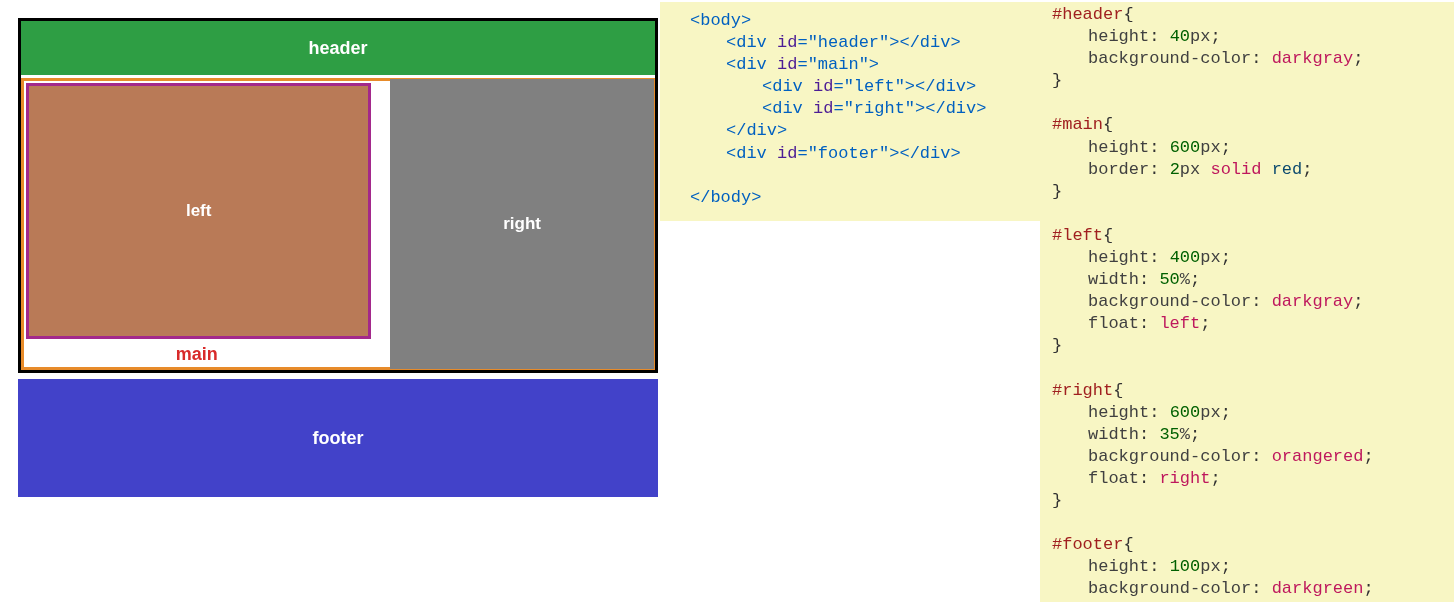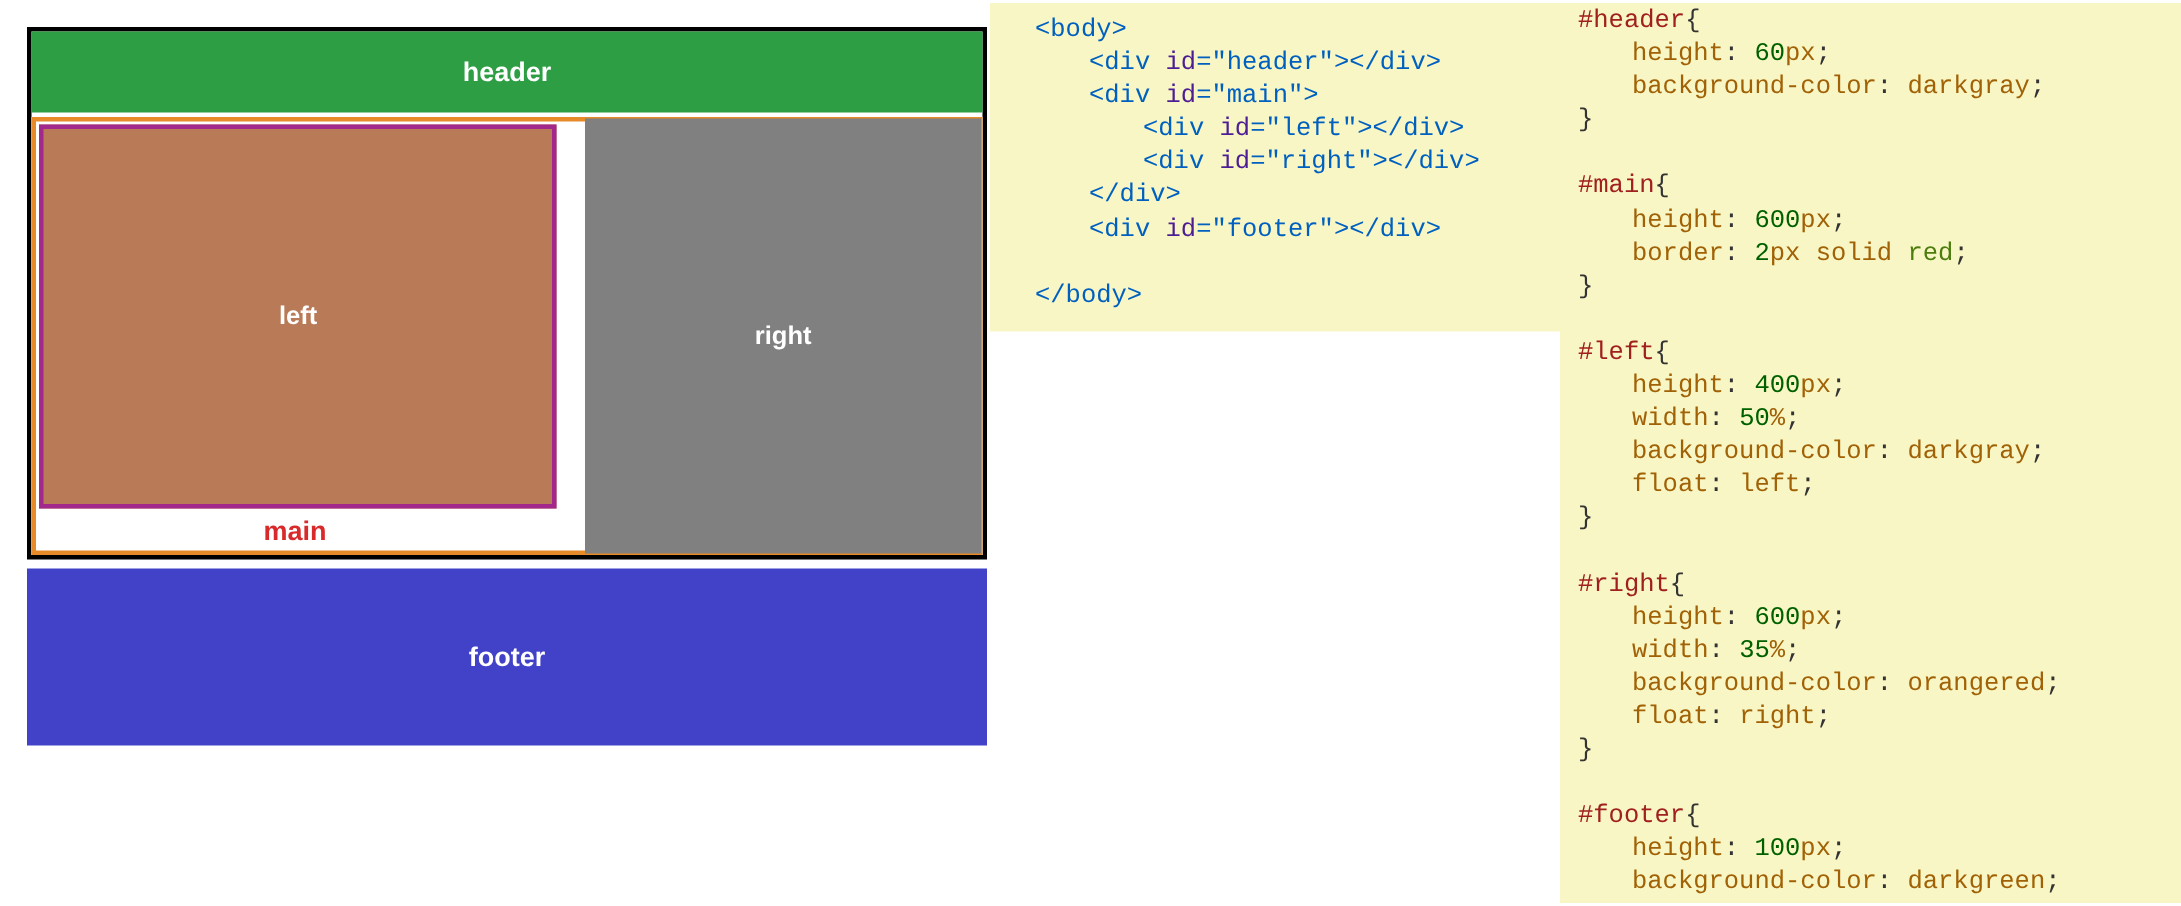--- a/index.html
+++ b/index.html
@@ -100,38 +100,38 @@
     font-family: Consolas, "Courier New", monospace;
     font-size: 17px;
     line-height: 1.3;
     padding: 8px 10px 12px 10px;
     margin-top: 2px;
     white-space: pre;
   }
   .tag   { color: #0060c0; margin-left: 20px; }
   .attr  { color: #4c1d95; }
   .str   { color: #0060c0; }
-  .txt   { color: #4d7c0f; margin-top: 44px; }
+  .txt   { color: #0c4a6e; margin-top: 44px; }
 
   
   .css-code-panel {
     flex: 1;
     background: #f8f6c4;
     font-family: Consolas, "Courier New", monospace;
     font-size: 17px;
     line-height: 1.3;
     padding: 2px 10px 0 12px;
     margin-top: 2px;
     white-space: pre;
     height: 600px;
     overflow: hidden;
   }
   .sel   { color: #a02020; text-align: right; }
-  .prop  { color: #a16207; }
-  .kw    { color: #a16207; }
+  .prop  { color: #404040; }
+  .kw    { color: #be185d; }
   .num   { color: #006000; }
   .brace { color: #333; }
   .ind   { display:inline-block; width: 36px; }
   .ind2  { display:inline-block; width: 72px; }
 </style>
 </head>
 <body>
 
 <div class="diagram-panel">
   <div class="wrap">
@@ -159,21 +159,21 @@
 <span class="ind"></span><span class="tag">&lt;<span>div</span> <span class="attr">id</span>=<span class="str">"<span>header</span>"</span>&gt;&lt;/<span>div</span>&gt;</span>
 <span class="ind"></span><span class="tag">&lt;<span>div</span> <span class="attr">id</span>=<span class="str">"<span>main</span>"</span>&gt;</span>
 <span class="ind2"></span><span class="tag">&lt;<span>div</span> <span class="attr">id</span>=<span class="str">"<span>left</span>"</span>&gt;&lt;/<span>div</span>&gt;</span>
 <span class="ind2"></span><span class="tag">&lt;<span>div</span> <span class="attr">id</span>=<span class="str">"<span>right</span>"</span>&gt;&lt;/<span>div</span>&gt;</span>
 <span class="ind"></span><span class="tag">&lt;/<span>div</span>&gt;</span>
 <span class="ind"></span><span class="tag">&lt;<span>div</span> <span class="attr">id</span>=<span class="str">"<span>footer</span>"</span>&gt;&lt;/<span>div</span>&gt;</span>
 
 <span class="tag">&lt;/<span>body</span>&gt;</span></div>
 
 <div class="css-code-panel" id="css-panel"><span class="sel">#header</span><span class="brace">{</span>
-<span class="ind"></span><span class="prop">height</span><span class="brace">: </span><span class="num">60</span><span class="prop">px</span><span class="brace">;</span>
+<span class="ind"></span><span class="prop">height</span><span class="brace">: </span><span class="num">40</span><span class="prop">px</span><span class="brace">;</span>
 <span class="ind"></span><span class="prop">background-color</span><span class="brace">: </span><span class="kw">darkgray</span><span class="brace">;</span>
 <span class="brace">}</span>
 
 <span class="sel">#main</span><span class="brace">{</span>
 <span class="ind"></span><span class="prop">height</span><span class="brace">: </span><span class="num">600</span><span class="prop">px</span><span class="brace">;</span>
 <span class="ind"></span><span class="prop">border</span><span class="brace">: </span><span class="num">2</span><span class="prop">px</span> <span class="kw">solid</span> <span class="txt">red</span><span class="brace">;</span>
 <span class="brace">}</span>
 
 <span class="sel">#left</span><span class="brace">{</span>
 <span class="ind"></span><span class="prop">height</span><span class="brace">: </span><span class="num">400</span><span class="prop">px</span><span class="brace">;</span>

